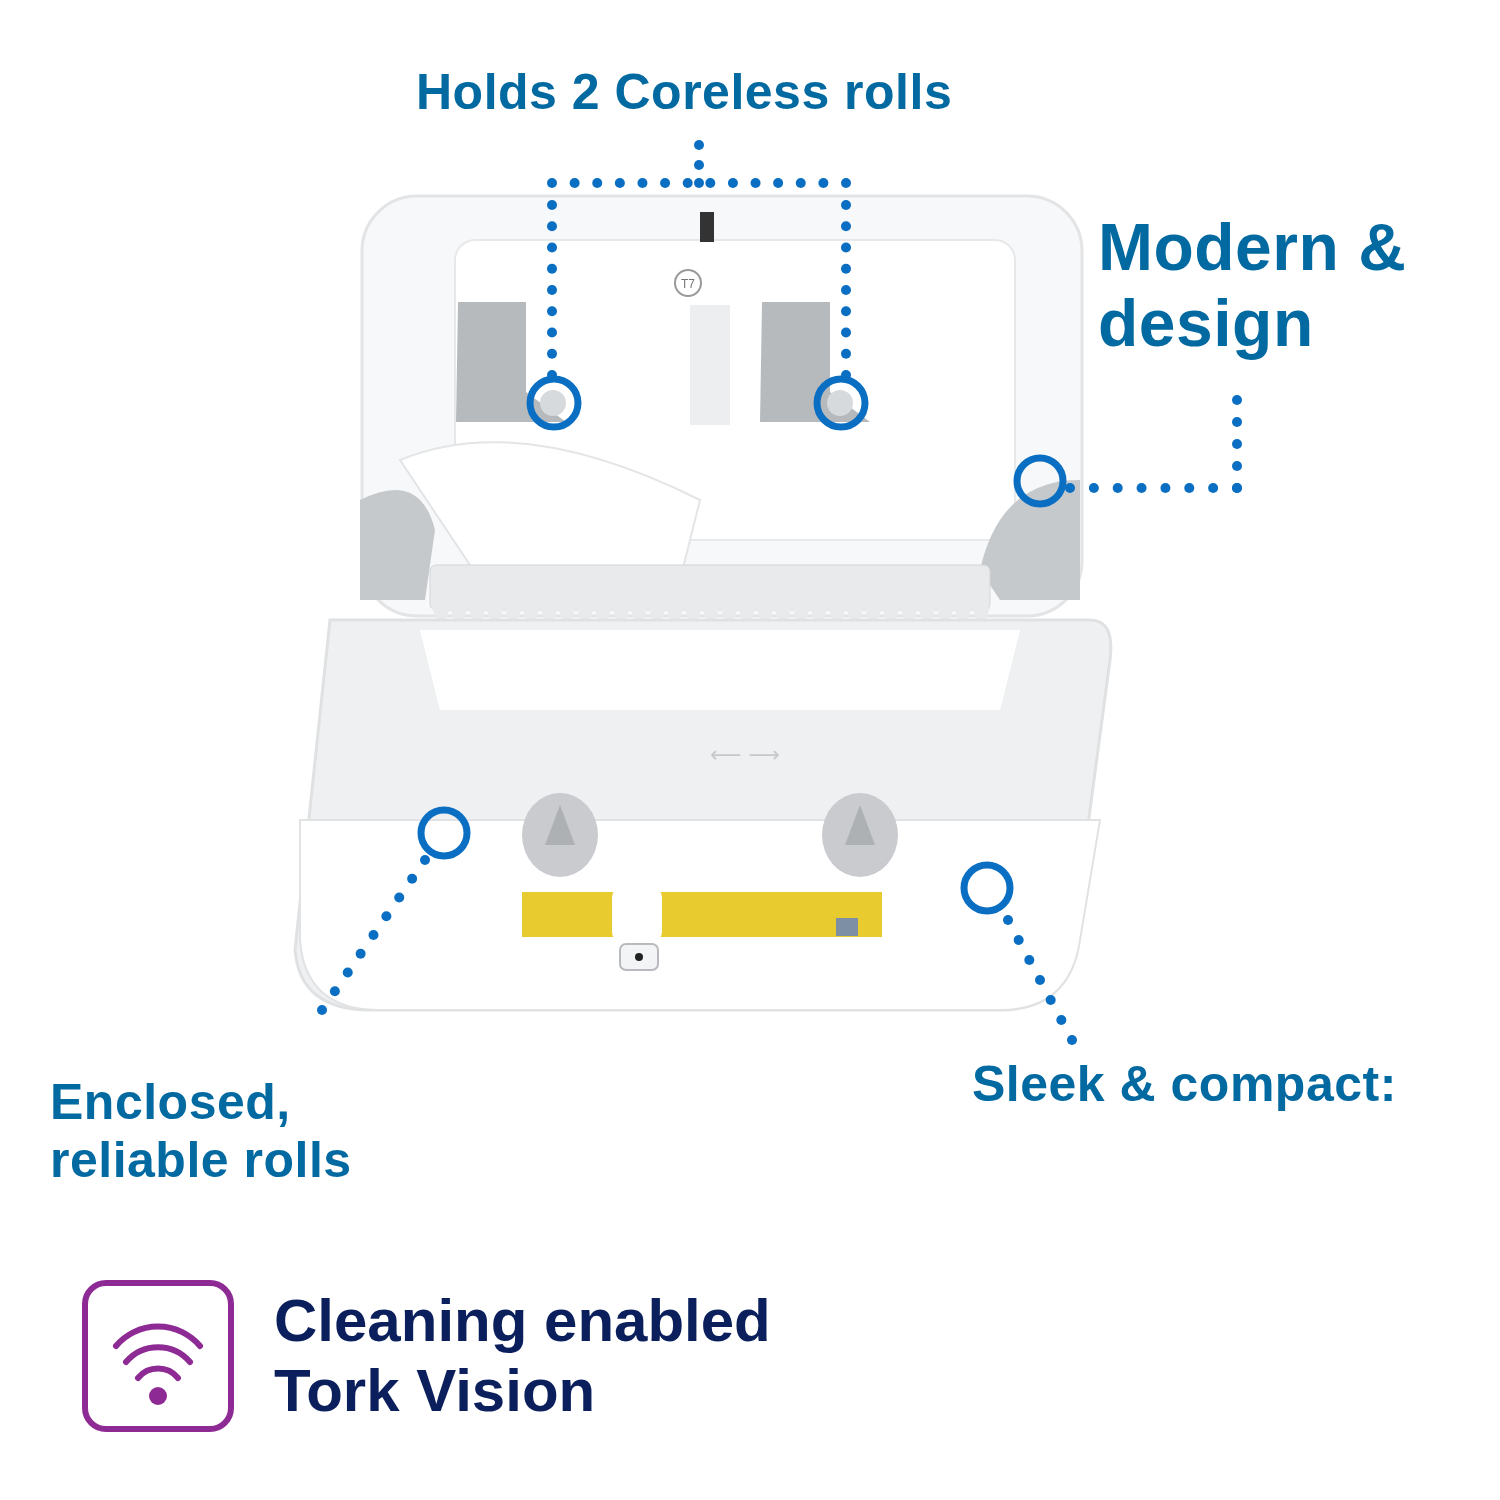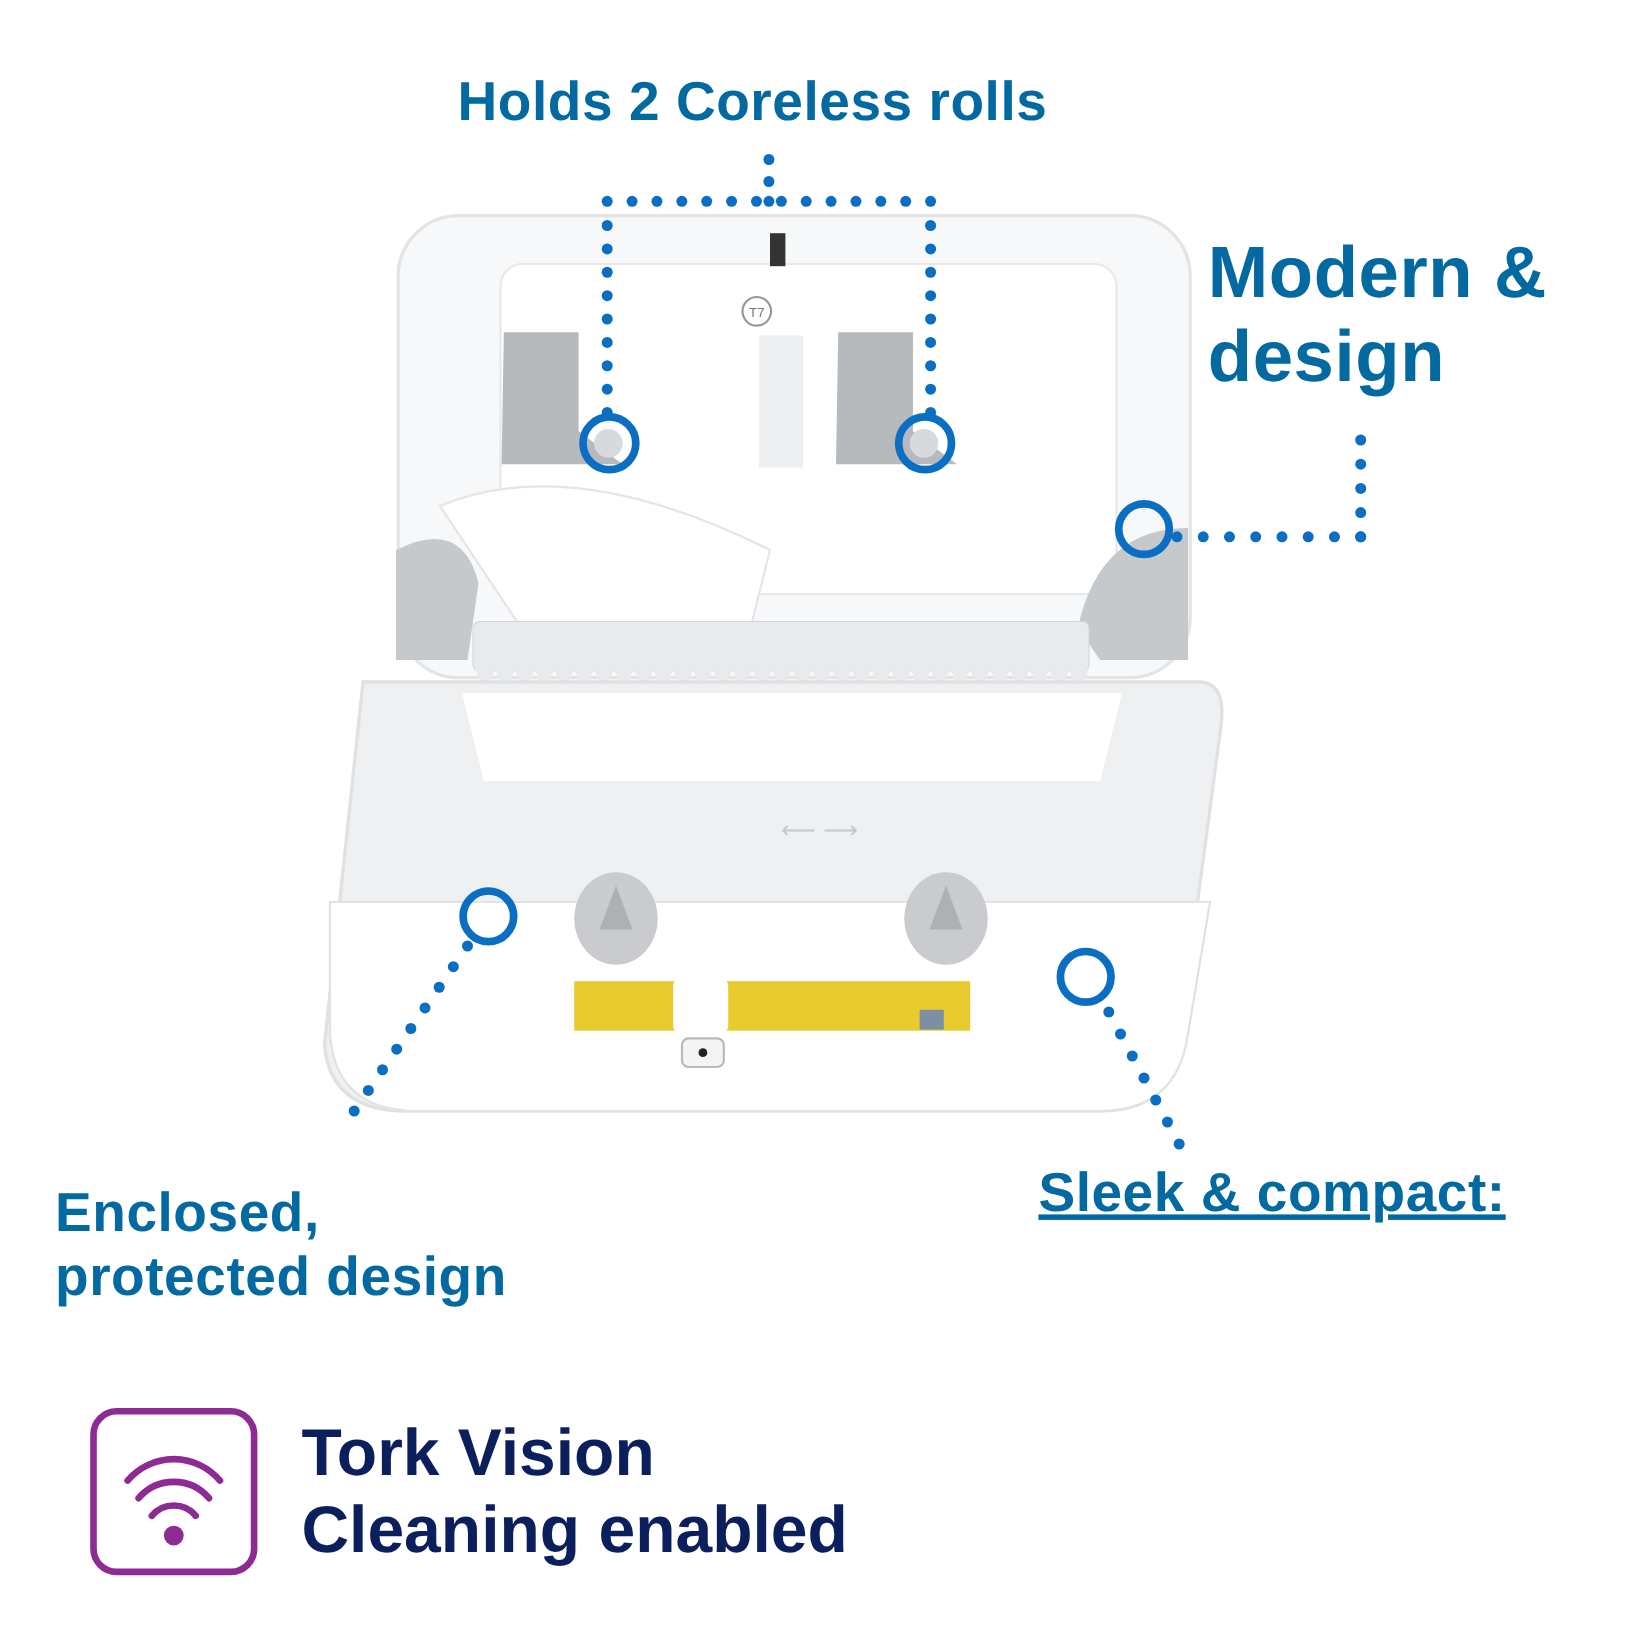--- a/index.html
+++ b/index.html
@@ -3,21 +3,21 @@
 <meta charset="utf-8">
 <style>
   html, body { margin: 0; padding: 0; background: #ffffff; }
   body { width: 1500px; height: 1500px; position: relative; overflow: hidden;
          font-family: "Liberation Sans", "DejaVu Sans", sans-serif; }
   .label { position: absolute; color: #0369a1; font-weight: 700; line-height: 1.15; letter-spacing: 0.5px; }
   .label span { display: block; }
   #lbl-top { left: 416px; top: 64px; font-size: 50px; white-space: nowrap; }
   #lbl-right { left: 1098px; top: 210px; font-size: 66px; }
   #lbl-left { left: 50px; top: 1074px; font-size: 50px; }
-  #lbl-br { left: 944px; top: 1056px; font-size: 50px; text-decoration: underline; }
+  #lbl-br { left: 972px; top: 1056px; font-size: 50px; }
   .vision { position: absolute; left: 82px; top: 1280px; display: flex; align-items: center; }
   .vision-box { width: 152px; height: 152px; border: 6px solid #8e2a93; border-radius: 24px; box-sizing: border-box; position: relative; }
   .vision-text { margin-left: 40px; color: #0b1f5c; font-size: 60px; font-weight: 700; line-height: 1.17; }
   .vision-text span { display: block; }
   svg.product { position: absolute; left: 0; top: 0; }
 </style>
 </head>
 <body>
 
 <svg class="product" width="1500" height="1500" viewBox="0 0 1500 1500">
@@ -146,34 +146,34 @@
 
 <div class="label" id="lbl-top">
   <span>Holds 2 Coreless rolls</span>
 </div>
 <div class="label" id="lbl-right">
   <span>Modern &amp;</span>
   <span>design</span>
 </div>
 <div class="label" id="lbl-left">
   <span>Enclosed,</span>
-  <span>protected design</span>
+  <span>reliable rolls</span>
 </div>
 <div class="label" id="lbl-br">
   <span>Sleek &amp; compact:</span>
 </div>
 
 <div class="vision">
   <div class="vision-box">
     <svg width="140" height="140" viewBox="0 0 140 140" style="position:absolute;left:0;top:0">
       <g fill="none" stroke="#8e2a93" stroke-width="6" stroke-linecap="round">
         <path d="M28 60 a55 55 0 0 1 84 0"></path>
         <path d="M38 76 a42 42 0 0 1 64 0"></path>
         <path d="M50 92 a26 26 0 0 1 40 0"></path>
       </g>
       <circle cx="70" cy="110" r="9" fill="#8e2a93"></circle>
     </svg>
   </div>
   <div class="vision-text">
+    <span>Cleaning enabled</span>
     <span>Tork Vision</span>
-    <span>Cleaning enabled</span>
   </div>
 </div>
 
 </body></html>

